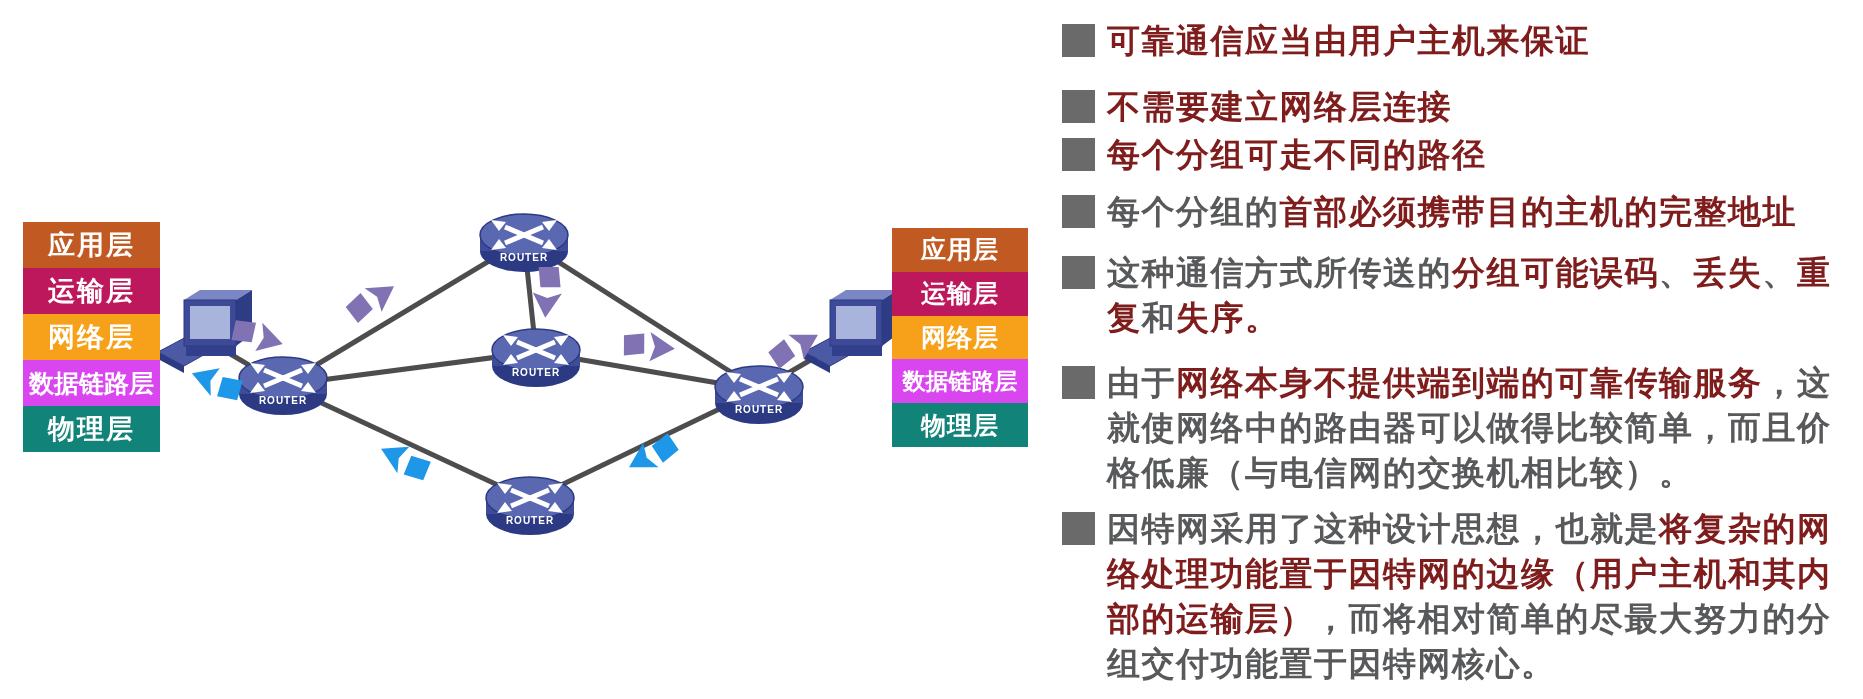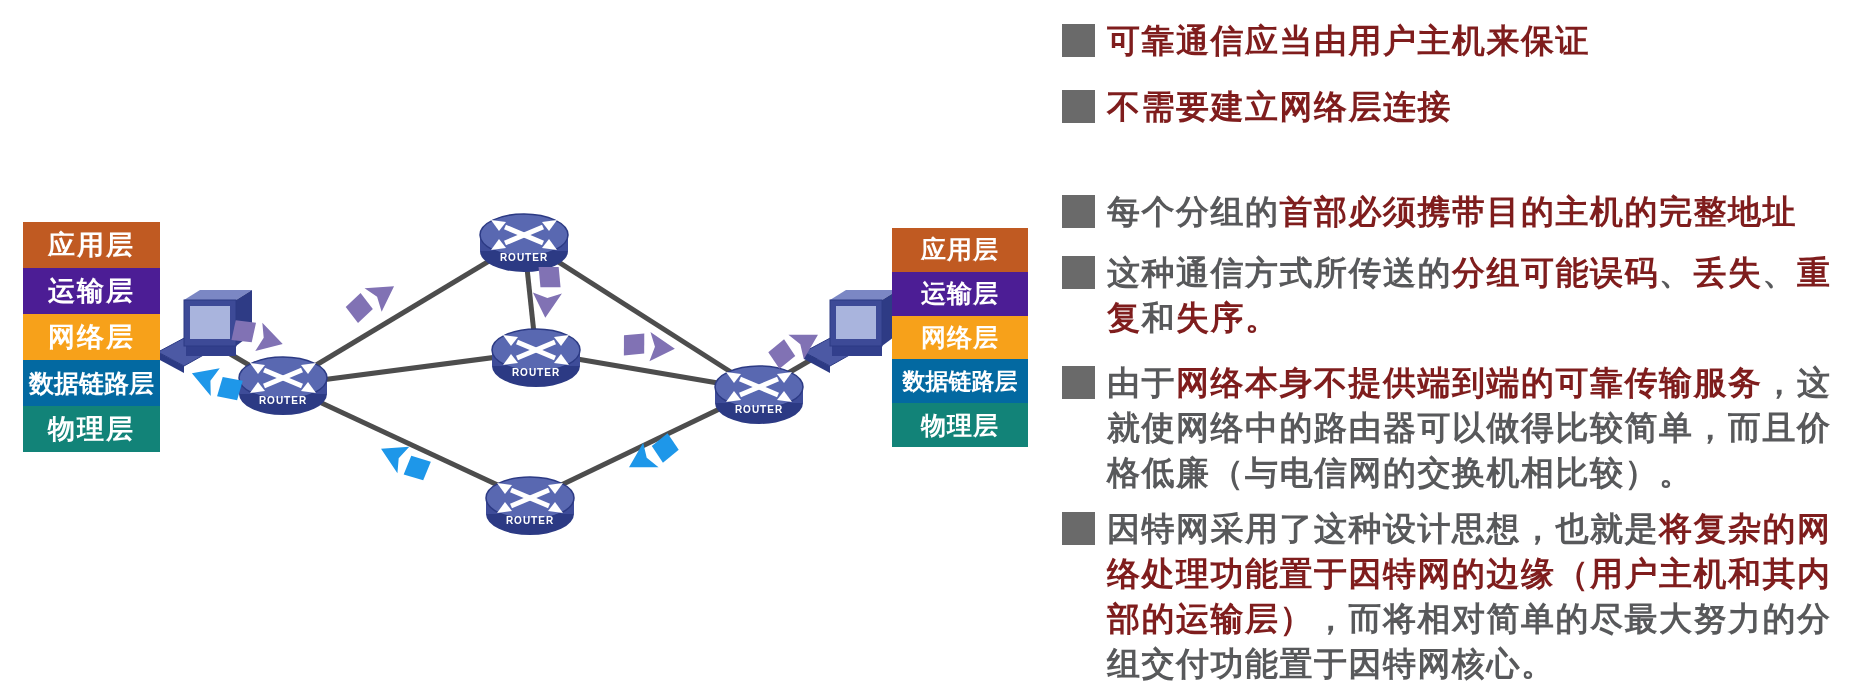--- a/index.html
+++ b/index.html
@@ -7,22 +7,22 @@
           font-family:"Liberation Sans",sans-serif;}
   
   .stack{position:absolute;display:flex;flex-direction:column;}
   .stack-left{left:23px;top:222px;width:137px;height:230px;}
   .stack-right{left:892px;top:228px;width:136px;height:219px;}
   .srow{flex:1;display:flex;align-items:center;justify-content:center;
         color:#fff;font-weight:bold;font-size:27px;letter-spacing:2px;white-space:nowrap;}
   .stack-right .srow{font-size:25px;letter-spacing:1px;}
   .srow.tight{letter-spacing:0;font-size:25px;}
   .stack-right .srow.tight{font-size:23px;}
-  .l0{background:#c05a22;} .l1{background:#4c1d95;} .l2{background:#f7a11a;}
-  .l3{background:#0369a1;} .l4{background:#128378;}
+  .l0{background:#c05a22;} .l1{background:#be185d;} .l2{background:#f7a11a;}
+  .l3{background:#d946ef;} .l4{background:#128378;}
   
   .diagram{position:absolute;left:0;top:0;}
   .edge{stroke:#4d4d4d;stroke-width:5;}
   .pv{color:#8172b4;} .pb{color:#1e97e9;}
   .rlabel{fill:#ffffff;font-size:10px;font-weight:bold;letter-spacing:1px;
           text-anchor:middle;font-family:"Liberation Sans",sans-serif;}
   
   .bullet{position:absolute;left:1062px;display:flex;gap:12px;}
   .mk{width:33px;height:33px;background:#6a6a6a;flex:none;margin-top:6px;}
   .btext{font-size:33px;line-height:45px;font-weight:bold;letter-spacing:1.5px;}
@@ -127,20 +127,26 @@
       </div>
   </div>
 
   <div class="bullet b2">
     <div class="mk"></div>
     <div class="btext">
         <div class="bl"><span class="seg-red">不需要建立网络层连接</span></div>
       </div>
   </div>
 
+  <div class="bullet b3">
+    <div class="mk"></div>
+    <div class="btext">
+        <div class="bl"><span class="seg-red">每个分组可走不同的路径</span></div>
+      </div>
+  </div>
 
   <div class="bullet b4">
     <div class="mk"></div>
     <div class="btext">
         <div class="bl">
       <span class="seg-dark">每个分组的</span><span class="seg-red">首部必须携带目的主机的完整地址</span>
     </div>
       </div>
   </div>
 

